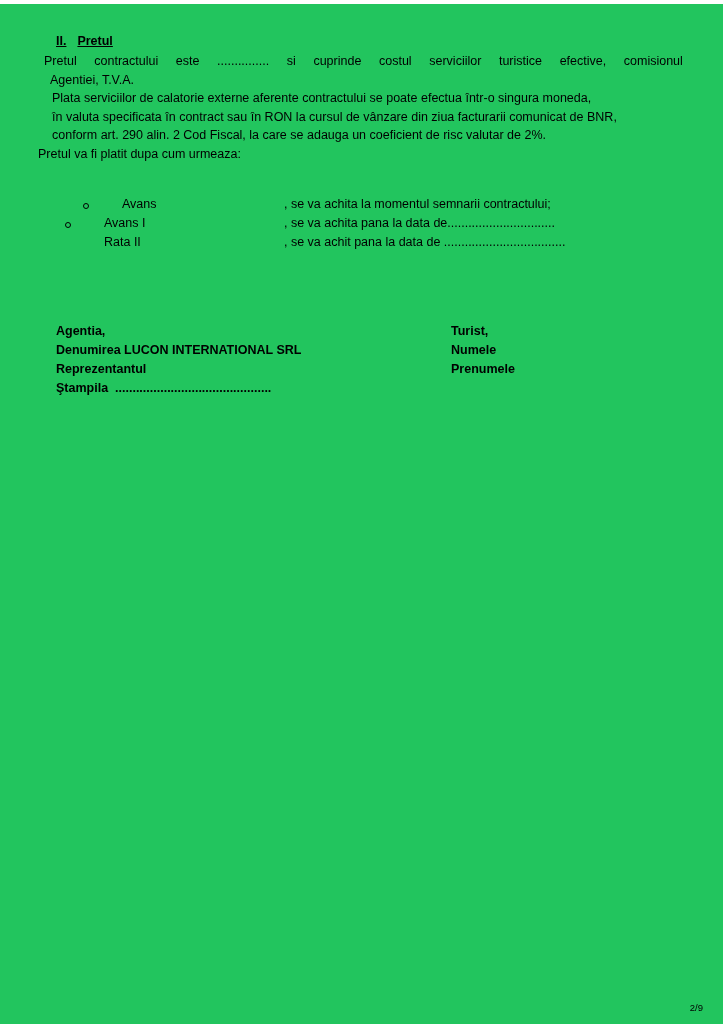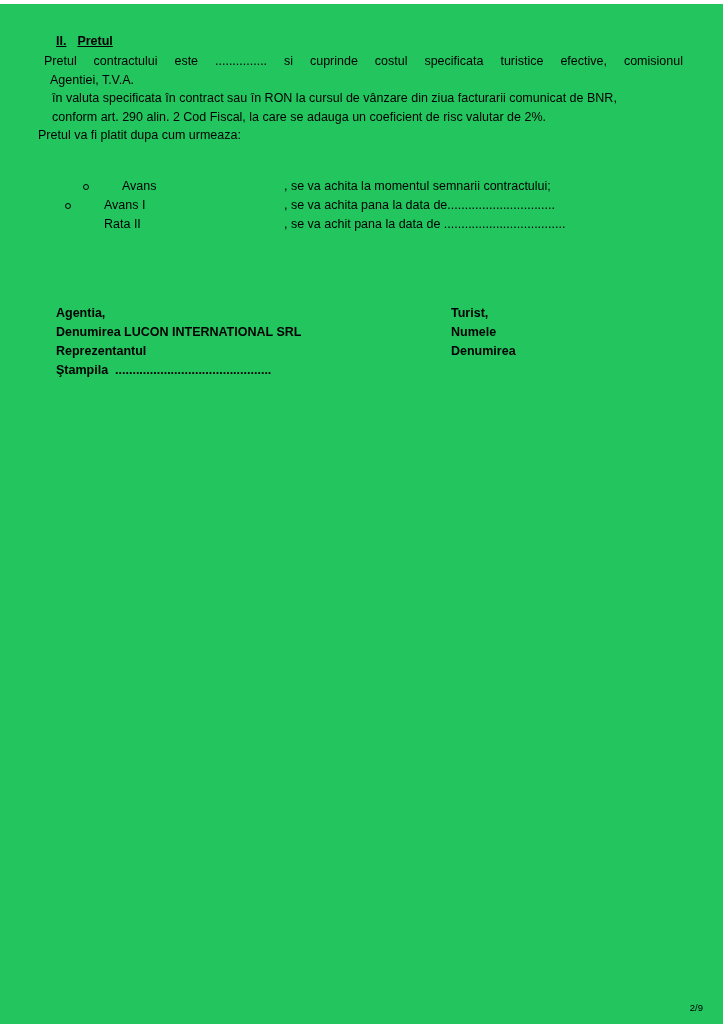--- a/index.html
+++ b/index.html
@@ -167,29 +167,30 @@
 
     <p class="para p1">
       <span class="justify-line">
         <span>Pretul</span>
         <span>contractului</span>
         <span>este</span>
         <span>...............</span>
         <span>si</span>
         <span>cuprinde</span>
         <span>costul</span>
-        <span>specificata</span>
+        <span>serviciilor</span>
         <span>turistice</span>
         <span>efective,</span>
         <span>comisionul</span>
       </span>
       <span style="display:block; margin-left:6px;">Agentiei, T.V.A.</span>
     </p>
 
     <p class="para p2">
+      <span style="display:block;">Plata serviciilor de calatorie externe aferente contractului se poate efectua într-o singura moneda,</span>
       <span style="display:block;">în valuta specificata în contract sau în RON la cursul de vânzare din ziua facturarii comunicat de BNR,</span>
       <span style="display:block;">conform art. 290 alin. 2 Cod Fiscal, la care se adauga un coeficient de risc valutar de 2%.</span>
     </p>
 
     <p class="para p3">Pretul va fi platit dupa cum urmeaza:</p>
 
     <div class="list">
       <div class="list-row row-avans">
         <span class="bullet"><span class="bullet-inner"></span></span>
         <span class="li-label">Avans</span>
@@ -210,20 +211,20 @@
     <div class="sig">
       <div class="sig-col-left">
         <div class="sig-line">Agentia,</div>
         <div class="sig-line">Denumirea LUCON INTERNATIONAL SRL</div>
         <div class="sig-line">Reprezentantul</div>
         <div class="sig-line sig-dots">Ştampila  .............................................</div>
       </div>
       <div class="sig-col-right">
         <div class="sig-line">Turist,</div>
         <div class="sig-line">Numele</div>
-        <div class="sig-line">Denumirea</div>
+        <div class="sig-line">Prenumele</div>
       </div>
     </div>
 
   </div>
 
   <div class="footer">2/9</div>
 </div>
 
 </body></html>

